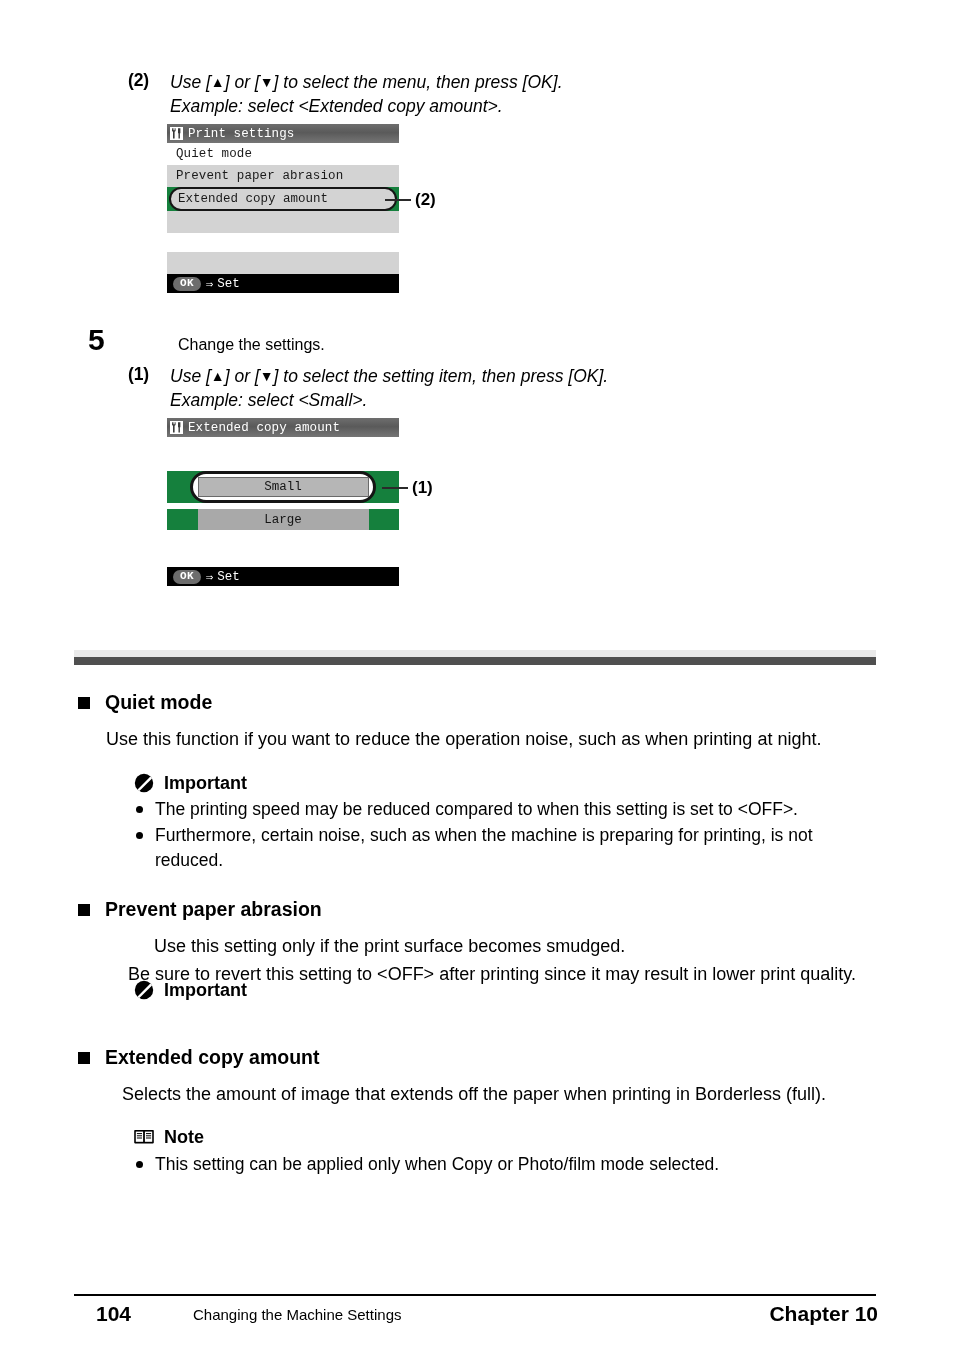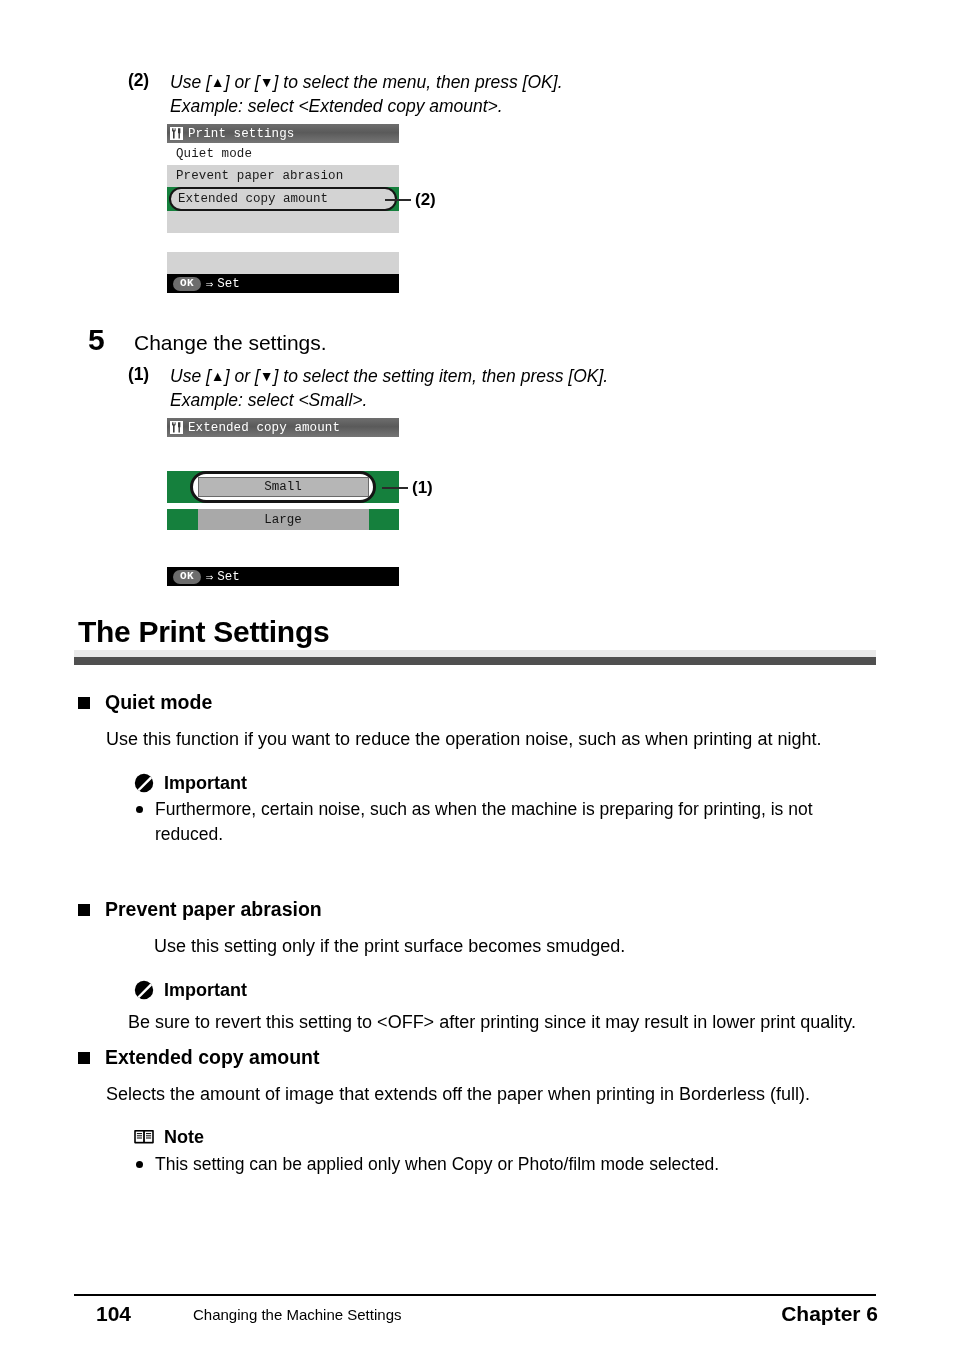--- a/index.html
+++ b/index.html
@@ -41,21 +41,21 @@
   .tri { font-size: 14px; line-height: 1; position: relative; top: -1px; }
 
   
   .step-block { position: absolute; display: flex; align-items: baseline; }
   .step-block .step-num {
     font-size: 30px;
     font-weight: bold;
     width: 46px;
     flex: 0 0 46px;
   }
-  .step-block .step-title { font-size: 21px; }
+  .step-block .step-title { font-size: 16px; margin-left: 44px; }
 
   
   .lcd {
     position: absolute;
     width: 232px;
     background: #15803d;
     font-family: Liberation Mono, monospace;
   }
   .lcd-title {
     height: 19px;
@@ -337,65 +337,65 @@
       <span class="ok-arrow">⇒</span>
       <span class="ok-set">Set</span>
     </div>
   </div>
 
   <div class="callout" style="left:382px; top:478px;">
     <span class="leader"></span>
     <span class="clabel">(1)</span>
   </div>
 
-  <div class="sec-head" style="left:78px; top:615px;">The Print Settings</div>
   <div class="sec-rule-light" style="left:74px; top:650px; width:802px;"></div>
   <div class="sec-rule-dark" style="left:74px; top:657px; width:802px;"></div>
 
   <div class="subhead" style="left:78px; top:691px;">
     <span class="sq"></span>
     <span>Quiet mode</span>
   </div>
   <div class="para" style="left:106px; top:727px; width:760px;">Use this function if you want to reduce the operation noise, such as when printing at night.</div>
 
   <div class="adm-head" style="left:133px; top:772px;">
     <span class="glyph">
       <svg width="22" height="22" viewBox="0 0 22 22">
         <circle cx="11" cy="11" r="9.2" fill="#000000"></circle>
         <path d="M4.6 17.4 L17.4 4.6 L19.0 6.4 L6.4 19.0 Z" fill="#ffffff"></path>
       </svg>
     </span>
     <span>Important</span>
   </div>
   <ul class="bullets" style="left:133px; top:797px; width:730px;">
+    <li>The printing speed may be reduced compared to when this setting is set to &lt;OFF&gt;.</li>
     <li>Furthermore, certain noise, such as when the machine is preparing for printing, is not reduced.</li>
   </ul>
 
   <div class="subhead" style="left:78px; top:898px;">
     <span class="sq"></span>
     <span>Prevent paper abrasion</span>
   </div>
   <div class="para" style="left:106px; top:934px; width:760px;margin-left:48px;">Use this setting only if the print surface becomes smudged.</div>
 
   <div class="adm-head" style="left:133px; top:979px;">
     <span class="glyph">
       <svg width="22" height="22" viewBox="0 0 22 22">
         <circle cx="11" cy="11" r="9.2" fill="#000000"></circle>
         <path d="M4.6 17.4 L17.4 4.6 L19.0 6.4 L6.4 19.0 Z" fill="#ffffff"></path>
       </svg>
     </span>
     <span>Important</span>
   </div>
-  <div class="para" style="left:128px; top:1010px; width:745px;">Be sure to revert this setting to &lt;OFF&gt; after printing since it may result in lower print quality.</div>
+  <div class="para" style="left:128px; top:962px; width:745px;">Be sure to revert this setting to &lt;OFF&gt; after printing since it may result in lower print quality.</div>
 
   <div class="subhead" style="left:78px; top:1046px;">
     <span class="sq"></span>
     <span>Extended copy amount</span>
   </div>
-  <div class="para" style="left:106px; top:1082px; width:770px;">Selects the amount of image that extends off the paper when printing in Borderless (full).</div>
+  <div class="para" style="left:122px; top:1082px; width:770px;">Selects the amount of image that extends off the paper when printing in Borderless (full).</div>
 
   <div class="adm-head" style="left:133px; top:1126px;">
     <span class="glyph">
       <svg width="22" height="22" viewBox="0 0 22 22">
         <rect x="1.2" y="4.0" width="19.6" height="13.4" rx="0.8" fill="#000000"></rect>
         <rect x="2.8" y="5.6" width="7.3" height="10.2" fill="#ffffff"></rect>
         <rect x="11.9" y="5.6" width="7.3" height="10.2" fill="#ffffff"></rect>
         <rect x="3.9" y="7.1" width="5.1" height="1.0" fill="#000000"></rect>
         <rect x="3.9" y="9.3" width="5.1" height="1.0" fill="#000000"></rect>
         <rect x="3.9" y="11.5" width="5.1" height="1.0" fill="#000000"></rect>
@@ -406,15 +406,15 @@
     </span>
     <span>Note</span>
   </div>
   <ul class="bullets" style="left:133px; top:1152px; width:740px;">
     <li>This setting can be applied only when Copy or Photo/film mode selected.</li>
   </ul>
 
   <div class="footer-rule" style="left:74px; top:1294px; width:802px;"></div>
   <div class="footer-page" style="left:76px; top:1302px;margin-left:20px;">104</div>
   <div class="footer-mid" style="left:193px; top:1306px;">Changing the Machine Settings</div>
-  <div class="footer-chap" style="right:76px; top:1302px;">Chapter 6</div>
+  <div class="footer-chap" style="right:76px; top:1302px;">Chapter 10</div>
 
 </div>
 
 </body></html>

